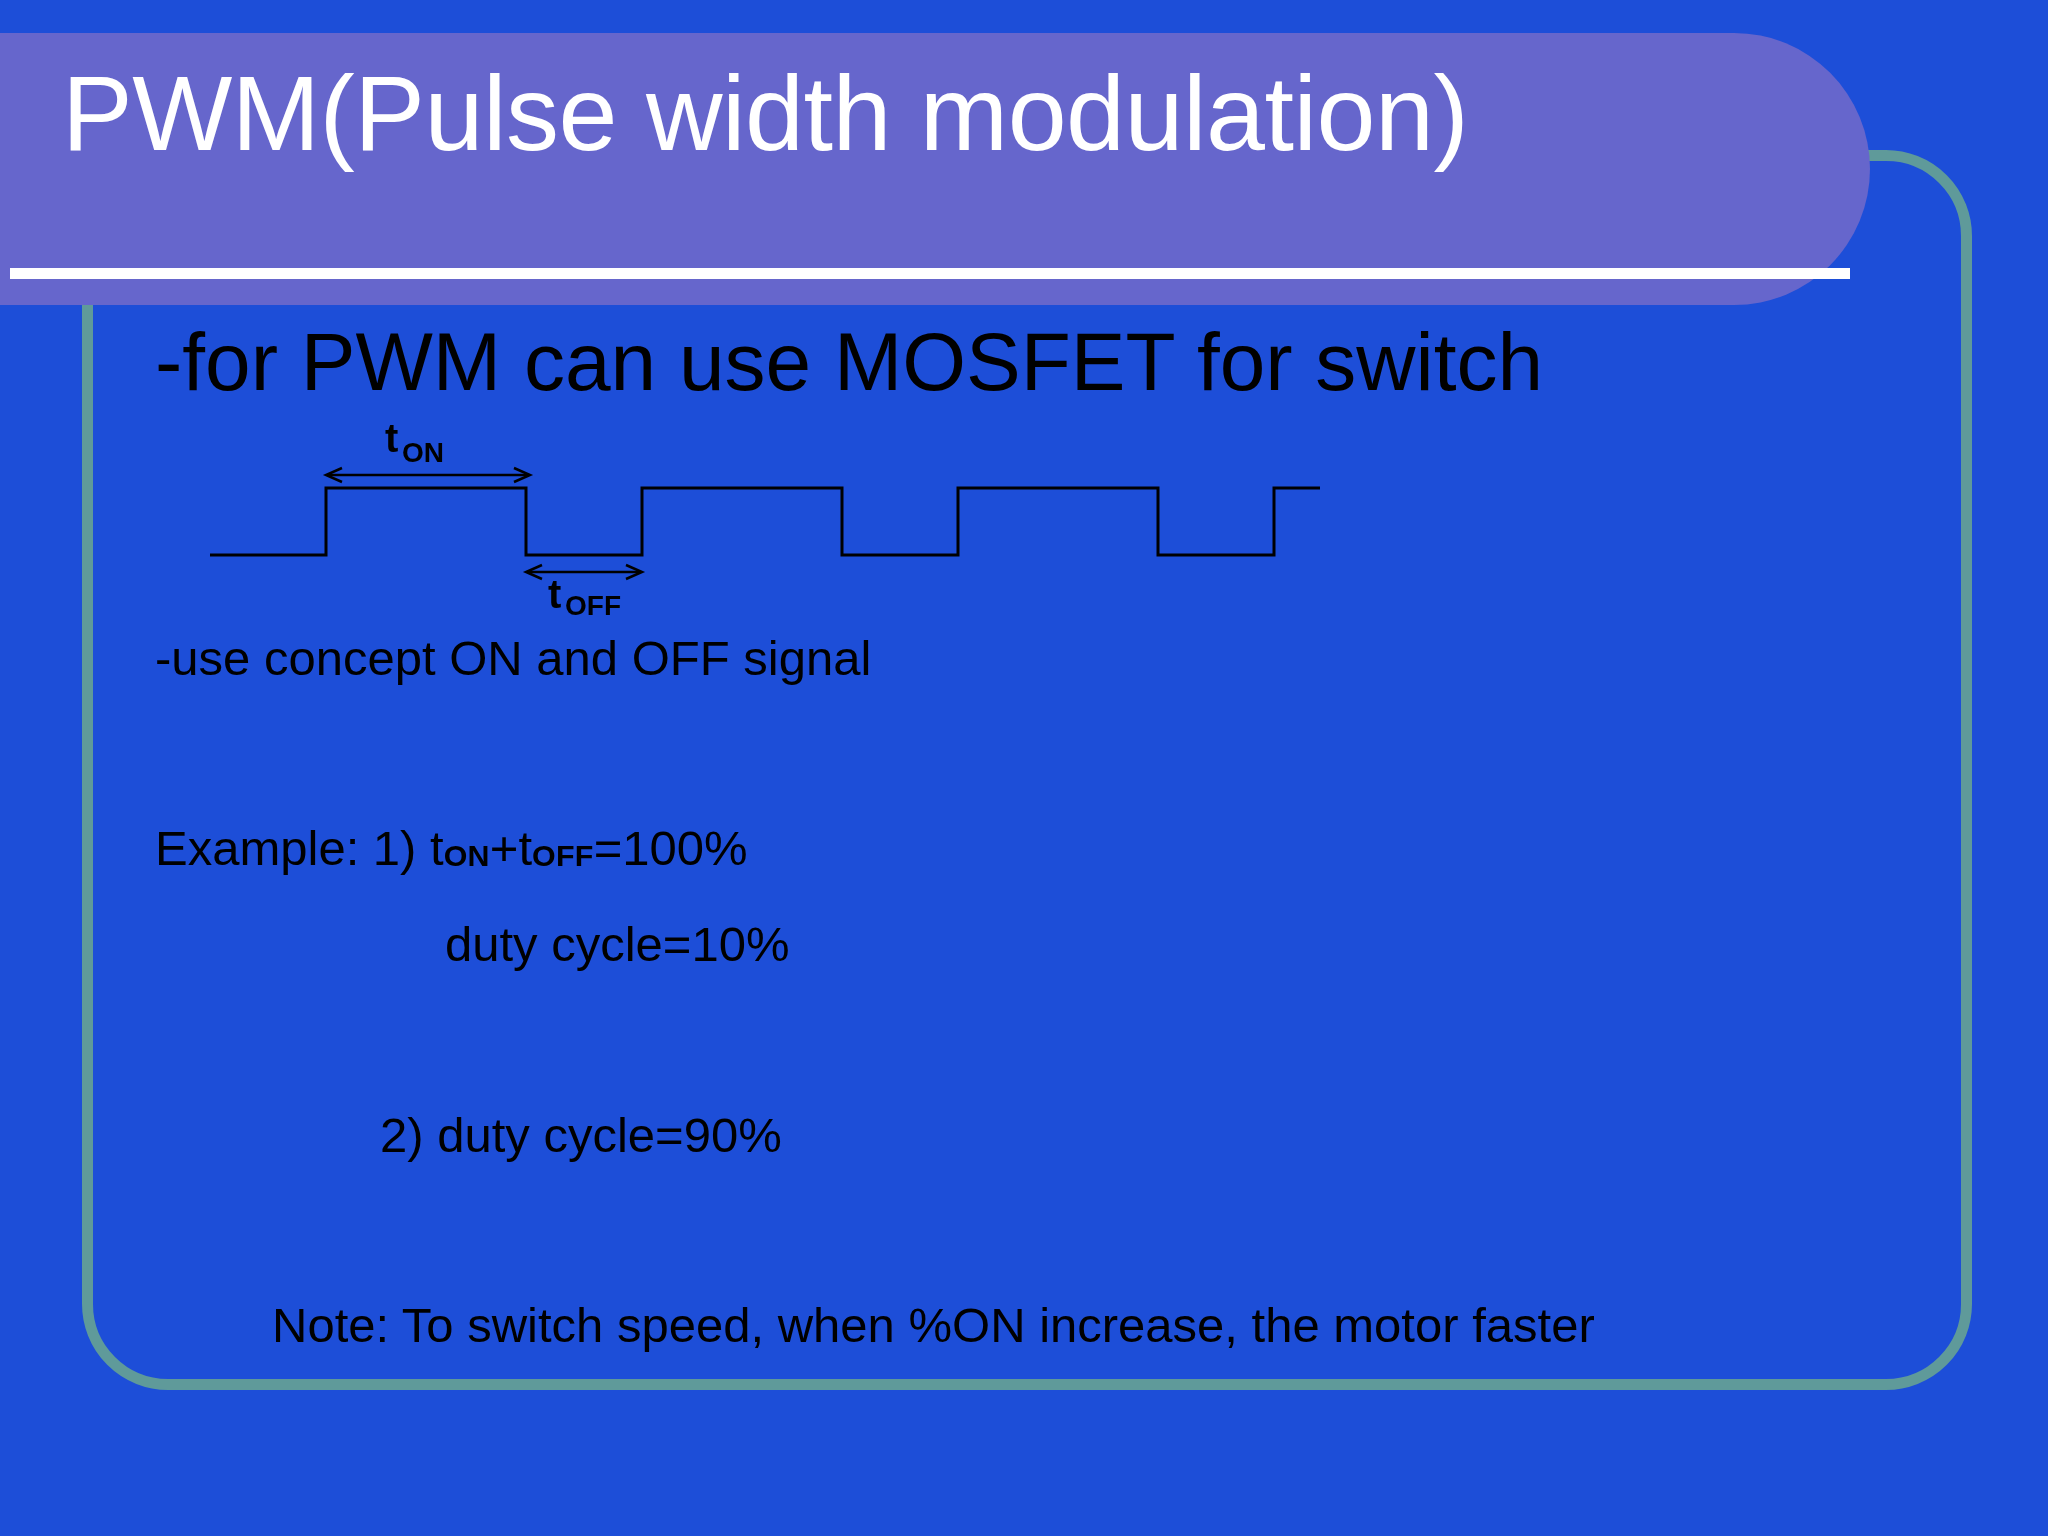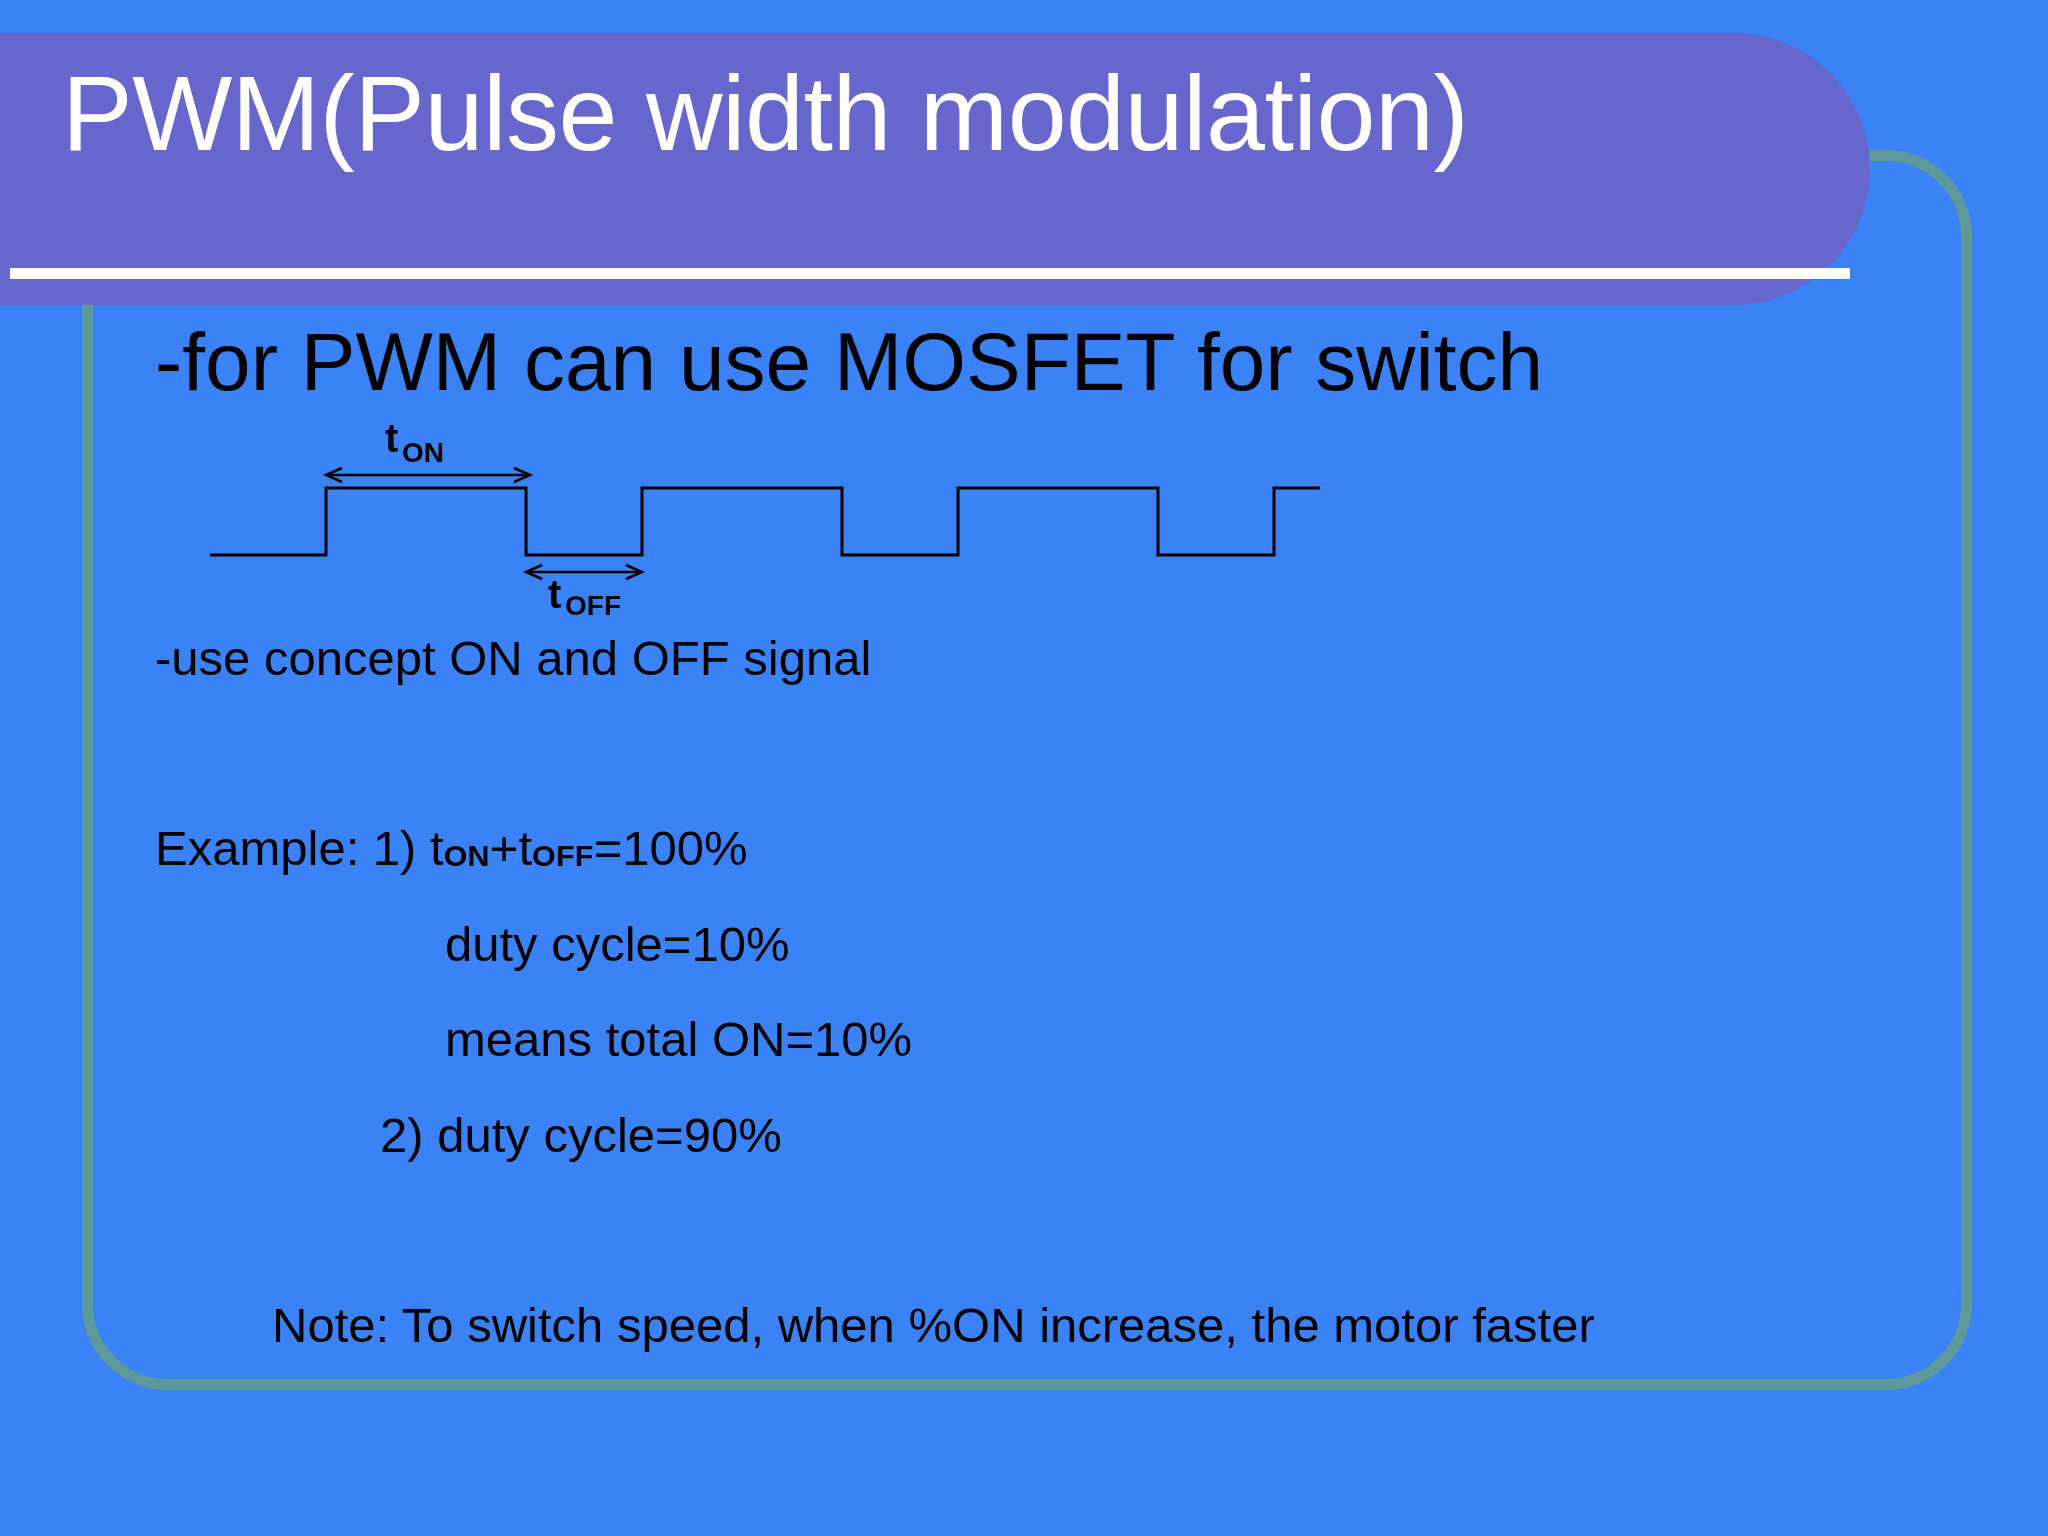--- a/index.html
+++ b/index.html
@@ -11,21 +11,21 @@
     width: 2048px;
     height: 1536px;
     overflow: hidden;
     font-family: "Liberation Sans", sans-serif;
   }
 
   .slide {
     position: relative;
     width: 2048px;
     height: 1536px;
-    background: #3b82f6;
+    background: #1d4ed8;
     overflow: hidden;
   }
 
   
   .content-frame {
     position: absolute;
     left: 82px;
     top: 150px;
     width: 1890px;
     height: 1240px;
@@ -182,18 +182,17 @@
         </g>
       </svg>
     </div>
 
     <div class="line l-use">-use concept ON and OFF signal</div>
 
 
     <div class="line l-example"><span>Example: 1) t</span><span class="sub">ON</span><span>+t</span><span class="sub">OFF</span><span>=100%</span></div>
 
     <div class="line l-duty10">duty cycle=10%</div>
-    <div class="line l-on10">means total ON=10%</div>
     <div class="line l-duty90">2) duty cycle=90%</div>
     <div class="line l-note">Note: To switch speed, when %ON increase, the motor faster</div>
 
   </div>
 </div>
 
 </body></html>

